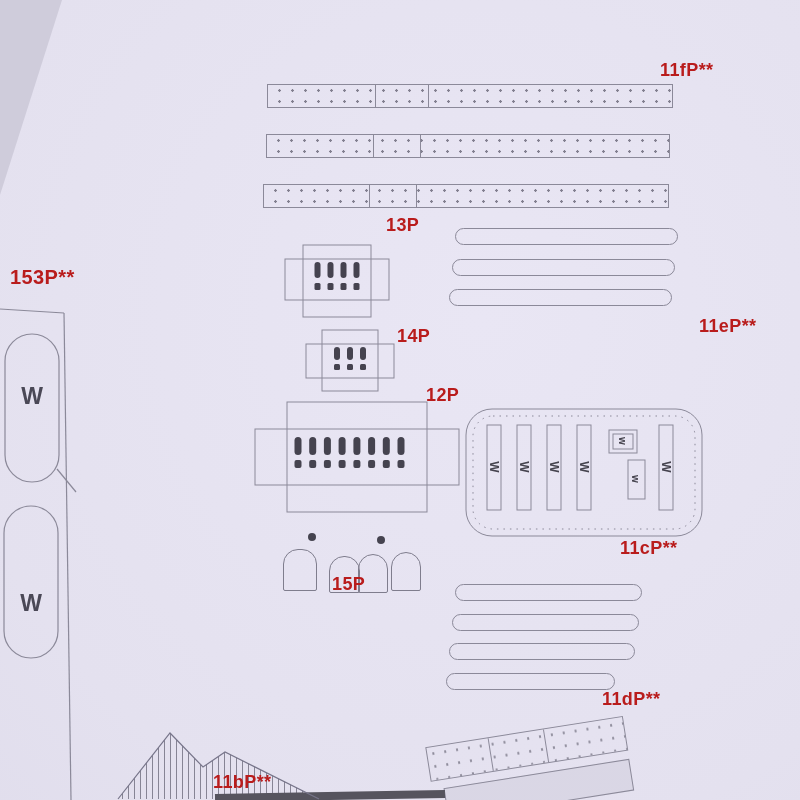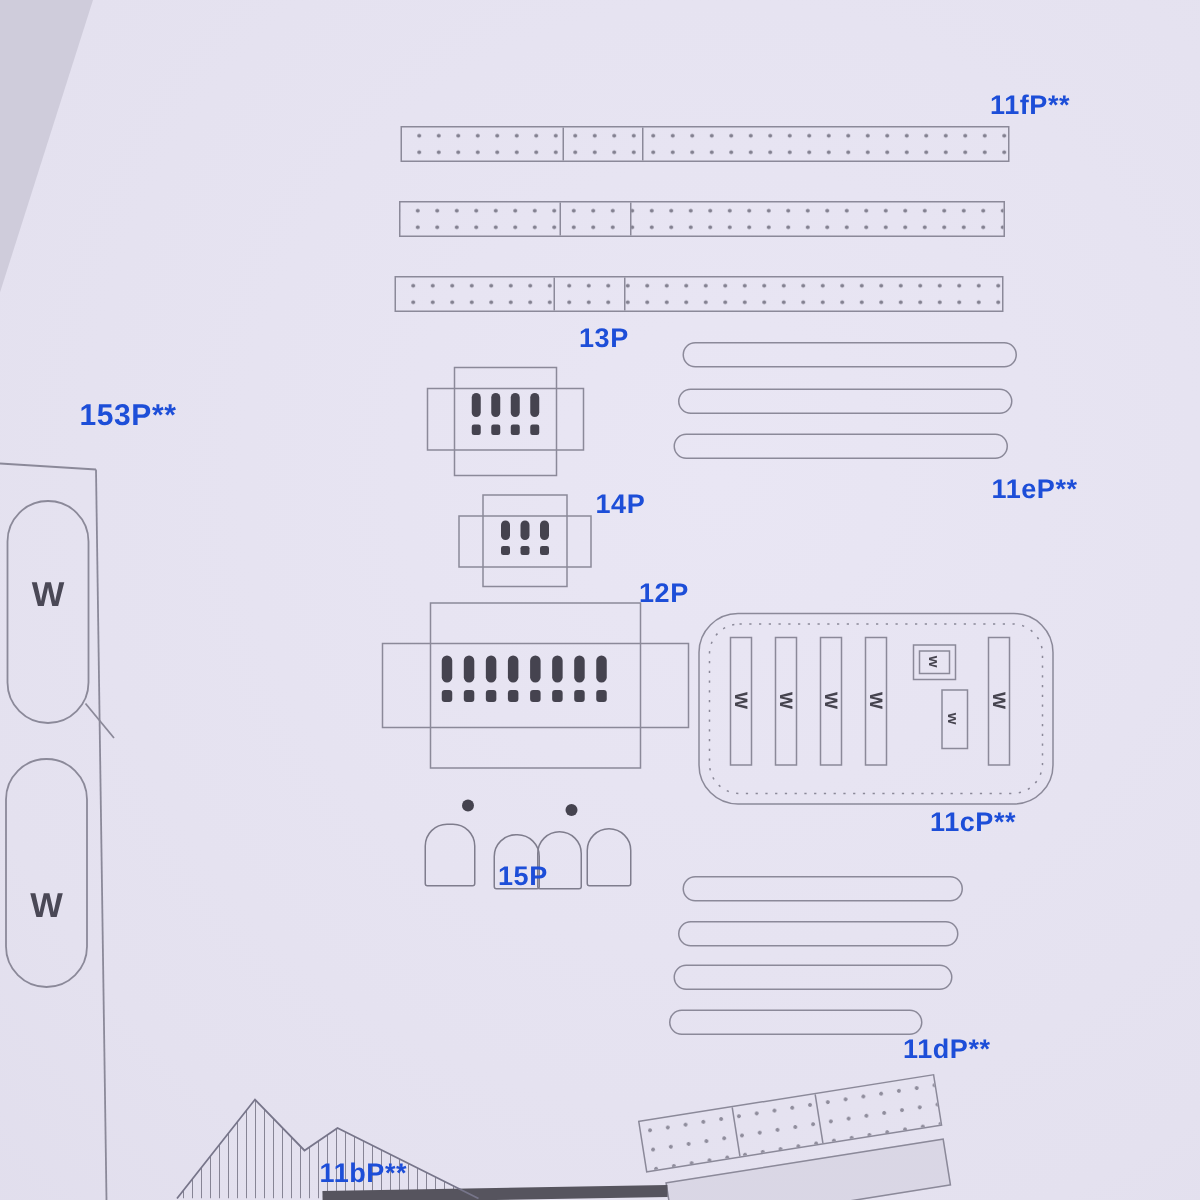--- a/index.html
+++ b/index.html
@@ -1,22 +1,22 @@
 <!DOCTYPE html>
 <html><head>
 <meta charset="utf-8">
 <style>
   html,body{margin:0;padding:0;background:#cfccdb;}
   .stage{position:relative;width:800px;height:800px;overflow:hidden;
          font-family:"Liberation Sans",sans-serif;background:#cfccdb;}
   .sheet{position:absolute;inset:0;
          background:radial-gradient(120% 120% at 60% 40%, #e9e6f4 0%, #e4e1ef 55%, #dcd9e9 100%);
          clip-path:polygon(62px 0, 100% 0, 100% 100%, 0 100%, 0 195px);}
-  .lbl{position:absolute;font-weight:600;font-size:18px;color:#1d4ed8;letter-spacing:.4px;white-space:nowrap;}
-  .lbl.big{font-size:20px;margin-left:43px;}
+  .lbl{position:absolute;font-weight:600;font-size:18px;color:#b91c1c;letter-spacing:.4px;white-space:nowrap;}
+  .lbl.big{font-size:20px;}
   
   .strip{position:absolute;height:22px;border:1px solid #8b8999;
          background-image:radial-gradient(circle, rgba(96,94,110,.75) 1px, transparent 1.5px);
          background-size:13px 11px;background-position:5px 0;}
   .strip .dv{position:absolute;top:0;bottom:0;width:1px;background:#8b8999;}
   .s1{left:267px;top:84px;width:404px;}
   .s2{left:266px;top:134px;width:402px;}
   .s3{left:263px;top:184px;width:404px;}
   
   .pill{position:absolute;height:15px;border:1px solid #8b8999;border-radius:9px;}
@@ -180,21 +180,21 @@
       <text x="666" y="471" transform="rotate(90 666 467)">W</text>
       <text x="623" y="445" font-size="10" transform="rotate(90 623 441)">w</text>
       <text x="636" y="483" font-size="10" transform="rotate(90 636 479)">w</text>
     </g>
 
     <polyline points="118,799 170,733 203,767 225,752 319,799" stroke="#77758a" fill="none" stroke-width="1.2"></polyline>
   </svg>
 
   <div class="lbl" style="left:660px;top:60px">11fP**</div>
   <div class="lbl" style="left:386px;top:215px">13P</div>
-  <div class="lbl" style="left:661px;top:316px">11eP**</div>
+  <div class="lbl" style="left:699px;top:316px">11eP**</div>
   <div class="lbl" style="left:397px;top:326px">14P</div>
   <div class="lbl" style="left:426px;top:385px">12P</div>
   <div class="lbl big" style="left:10px;top:266px">153P**</div>
   <div class="lbl" style="left:620px;top:538px">11cP**</div>
   <div class="lbl" style="left:332px;top:574px">15P</div>
   <div class="lbl" style="left:602px;top:689px">11dP**</div>
   <div class="lbl" style="left:213px;top:772px">11bP**</div>
 </div>
 
 </body></html>

